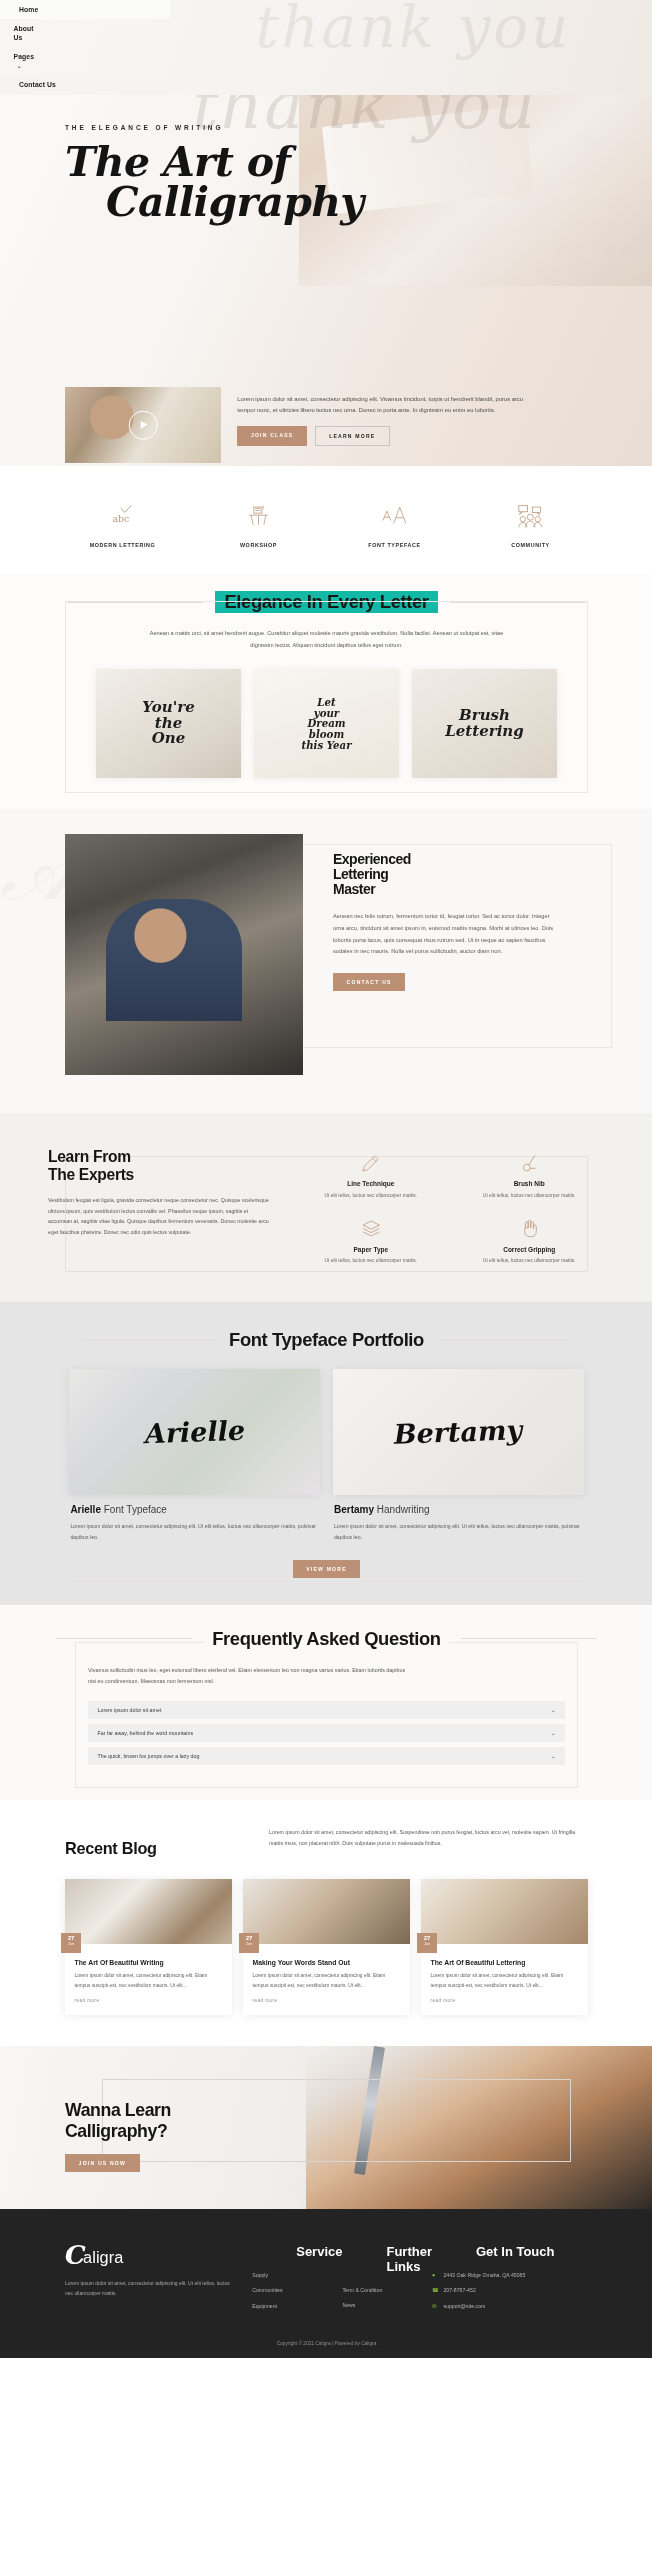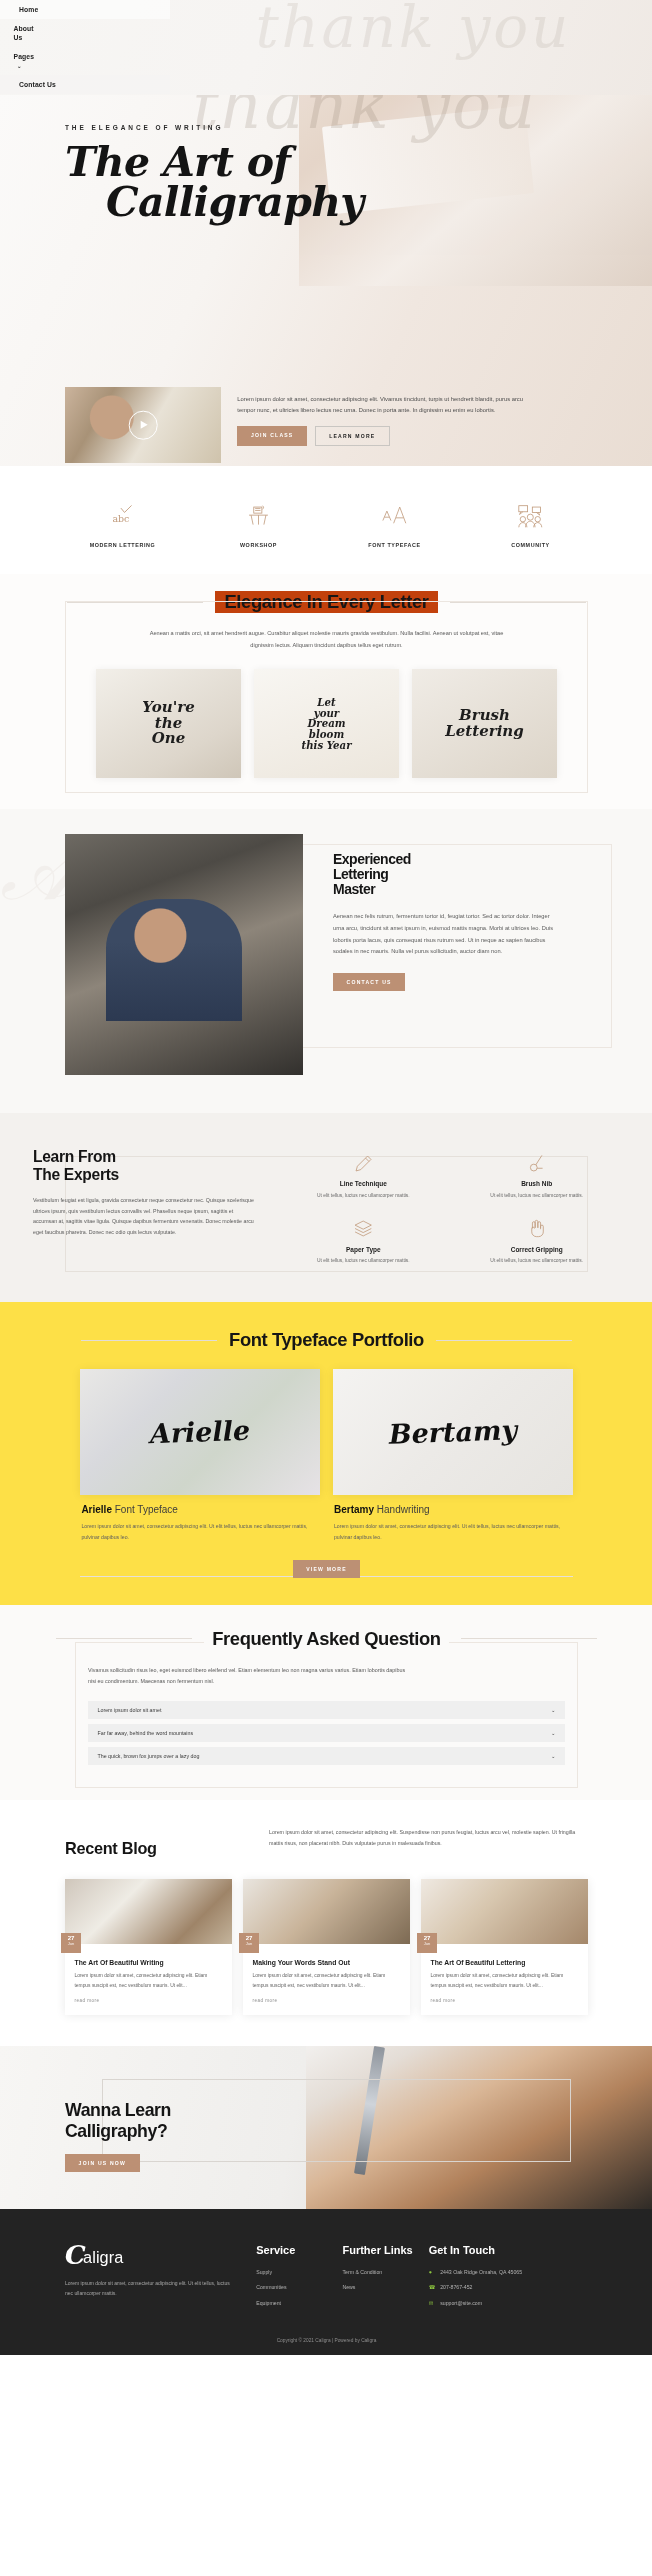--- a/index.html
+++ b/index.html
@@ -120,21 +120,21 @@
     font-family:"Liberation Sans", sans-serif;
   }
 
   .elegance{
     background:#fdfcfb; padding: 17.7px 65px 31px; position:relative;
   }
   .outline-box{
     position:absolute; left:65px; right:65px; top:27px; bottom:16.3px;
     border:0.7px solid #ece6e0; pointer-events:none;
   }
-  .elegance .sec-title{ background:#c2410c; padding:0 9.5px; }
+  .elegance .sec-title{ background:#14b8a6; padding:0 9.5px; }
   .elegance p.lead{
     text-align:center; font-size:5.6px; line-height:2.1; color:#585858;
     margin: 15px auto 0; max-width: 367px; position:relative;
   }
   .cards3{ display:flex; gap:13px; margin-top:17.7px; position:relative; padding:0 31px;}
   .card3{ flex:1; height:109px; background:#efeae4; position:relative; overflow:hidden;
     box-shadow: 0 1.4px 8.2px rgba(0,0,0,.07); }
   .card3 .script{
     position:absolute; left:50%; top:50%; transform:translate(-50%,-50%);
     font-family:"DejaVu Serif", serif; font-style:italic; font-weight:bold;
@@ -174,41 +174,41 @@
   .master-body .btn{ margin-top:15px; }
   .master-outline{
     position:absolute; left:211px; right:41px; top:35px; height:204px;
     border:0.7px solid #ece6e0; z-index:1;
   }
 
   
   .experts{
     background:#f3f1ee; padding: 31px 0 34px; position:relative;
   }
-  .experts-wrap{ display:flex; padding:0 33px; gap:23px; position:relative; }
+  .experts-wrap{ display:flex; padding:0 48px; gap:23px; position:relative; }
   .experts-outline{
     position:absolute; left:65px; right:65px; top:12.2px; bottom:-4.1px;
     border:0.7px solid #e5e0da;
   }
   .experts-left{ width: 224px; position:relative; z-index:2; padding-top:4.1px;}
   .experts-left h2{
     font-size:15.6px; line-height:1.15; font-weight:bold; color:#151515; letter-spacing:-0.3px;
   }
   .experts-left p{
     margin-top:11px; font-size:5.3px; line-height:2.05; color:#5a5a5a;
   }
   .experts-right{ flex:1; position:relative; z-index:2; }
   .grid4{ display:grid; grid-template-columns: 1fr 1fr; gap: 12.2px 6.8px; padding-top:5.4px;}
   .gitem{ text-align:center; padding: 2.7px 5.4px; }
   .gitem .gic{ height:23px; display:flex; align-items:center; justify-content:center; }
   .gitem h4{ font-size:6.5px; font-weight:bold; color:#1b1b1b; margin-top:5.4px; }
   .gitem p{ font-size:4.9px; line-height:1.85; color:#6a6a6a; margin-top:3.4px; }
 
   
-  .portfolio{ background:#fde047; padding: 27px 15px 0; }
+  .portfolio{ background:#e5e5e5; padding: 27px 4px 0; }
   .portfolio .sec-head{ margin-bottom: 17.7px; }
   .pf-grid{ display:flex; gap:12.2px; padding: 0 65px; }
   .pf-card{ flex:1; }
   .pf-img{ height:126px; position:relative; overflow:hidden;
     box-shadow:0 1.4px 9.5px rgba(0,0,0,.08); }
   .pf1{ background: linear-gradient(135deg,#e9e8e6 0%,#d8d9dd 30%,#cfd6cb 60%,#e6e2e6 100%); }
   .pf2{ background: linear-gradient(135deg,#f4f3f1 0%,#eceae7 50%,#e6e4e0 100%); }
   .pf-img .script{
     position:absolute; left:50%; top:50%; transform:translate(-50%,-50%) rotate(-2deg);
     font-family:"DejaVu Serif", serif; font-style:italic; font-weight:bold;
@@ -285,21 +285,21 @@
   .f-brand{ width: 204px; }
   .f-logo{ display:flex; align-items:flex-end; gap:0; }
   .f-logo .mark{
     font-family:"DejaVu Serif", serif; font-style:italic; font-weight:bold;
     font-size:26px; color:#fff; line-height:.85; margin-right:-2.7px;
   }
   .f-logo .word{ font-size:16.3px; color:#fff; letter-spacing:0.1px; }
   .f-brand p{ font-size:5px; line-height:2; color:#a8a8a8; margin-top:11px; max-width:167px;}
   .f-col{ width: 92px; }
   .f-col.touch{ width: 170px; }
-  .f-col h4{ font-size:11px; color:#fff; font-weight:bold; margin-bottom:12.2px; }
+  .f-col h4{ font-size:13px; color:#fff; font-weight:bold; margin-bottom:12.2px;margin-left:44px; }
   .f-col a{ display:block; font-size:5.2px; color:#b4b4b4; text-decoration:none; margin-bottom:9.5px;}
   .f-contact{ display:flex; align-items:center; gap:5.4px; margin-bottom:9.5px; font-size:5.2px; color:#b4b4b4;}
   .f-contact .ic{ color:#8dc63f; font-size:5.4px; width:6.1px; }
   .f-bottom{ margin-top:23px; text-align:center; font-size:4.8px; color:#8e8e8e; }
 </style>
 </head>
 <body>
 
 <div class="page">
 

